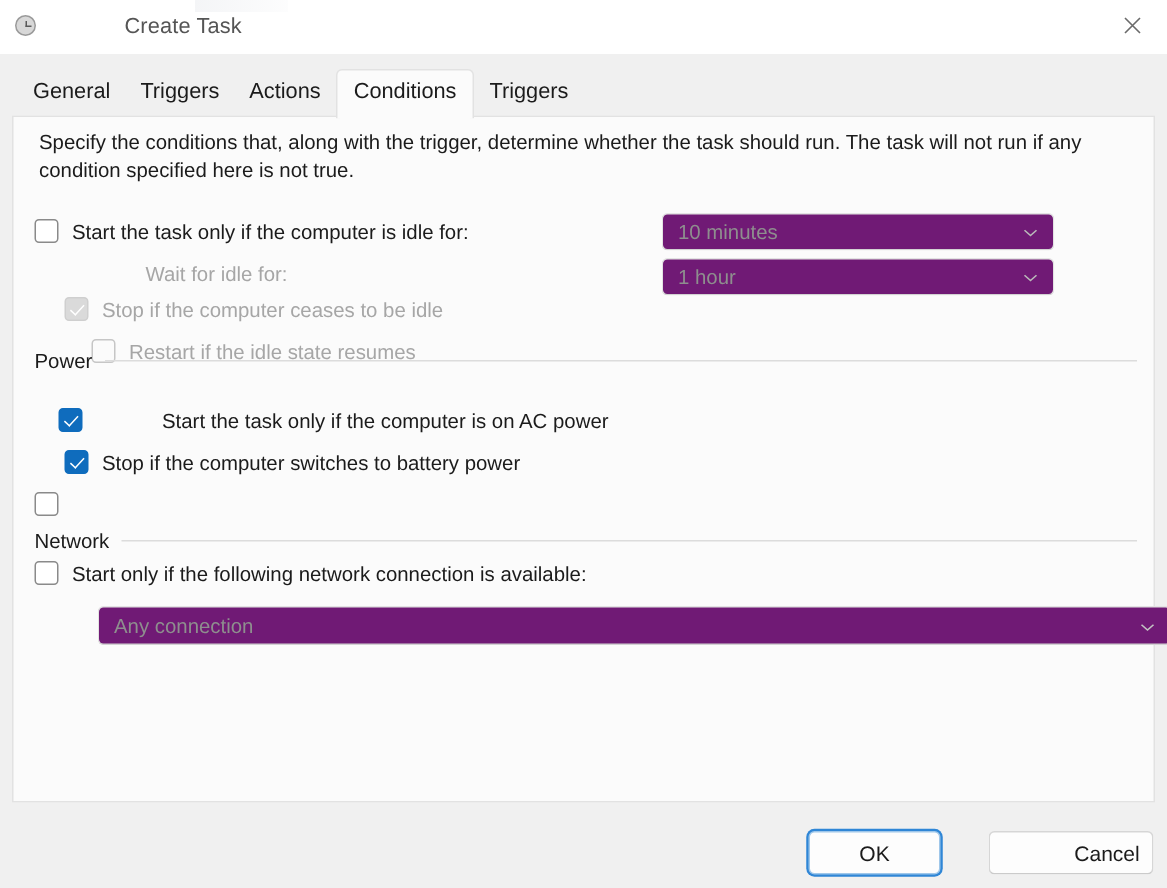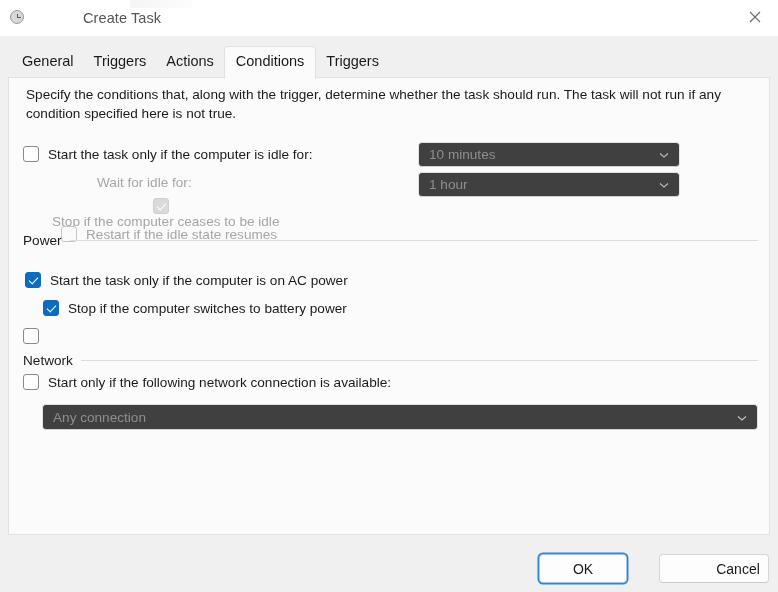--- a/index.html
+++ b/index.html
@@ -205,26 +205,27 @@
     position: absolute;
     font-size: 13.6px;
     color: #a6a6a6;
     white-space: nowrap;
   }
 
   
   .combo {
     position: absolute;
     box-sizing: border-box;
-    background: #404040;
+    background: #701a75;
     border: 1px solid #e3e3e3;
     border-bottom: 1px solid #d2d2d2;
     border-radius: 4px;
     display: flex;
     align-items: center;
+    margin-left: 23px;
   }
   .combo .combo-text {
     margin-left: 10px;
     font-size: 13.6px;
     color: #8e8e8e;
     white-space: nowrap;
     flex: 1 1 auto;
     overflow: hidden;
   }
   .combo .chev {
@@ -305,36 +306,36 @@
 
   <div class="combo" style="left:409px; top:94px; width:262px; height:25px;">
     <span class="combo-text">1 hour</span>
     <span class="chev">
       <svg width="10" height="7" viewBox="0 0 10 7" aria-hidden="true">
         <path d="M1 1.5 L5 5 L9 1.5" stroke="#b9b9b9" stroke-width="1.1" fill="none"></path>
       </svg>
     </span>
   </div>
 
-  <div class="chkrow" style="left:34px; top:120px;flex-direction:column;">
+  <div class="chkrow" style="left:34px; top:120px;">
     <span class="cb disabled-checked"></span>
     <span class="chk-label disabled">Stop if the computer ceases to be idle</span>
   </div>
 
   <div class="chkrow" style="left:52px; top:148px;align-items:center;">
     <span class="cb disabled-unchecked"></span>
     <span class="chk-label disabled">Restart if the idle state resumes</span>
   </div>
 
   <div class="group-head" style="top:155px;">
     <span class="gh-label">Power</span>
     <span class="gh-rule"></span>
   </div>
 
-  <div class="chkrow" style="left:16px; top:194px;">
+  <div class="chkrow" style="left:30px; top:194px;gap:44px;">
     <span class="cb checked"></span>
     <span class="chk-label">Start the task only if the computer is on AC power</span>
   </div>
 
   <div class="chkrow" style="left:34px; top:222px;">
     <span class="cb checked"></span>
     <span class="chk-label">Stop if the computer switches to battery power</span>
   </div>
 
   <div class="chkrow" style="left:14px; top:250px;">

